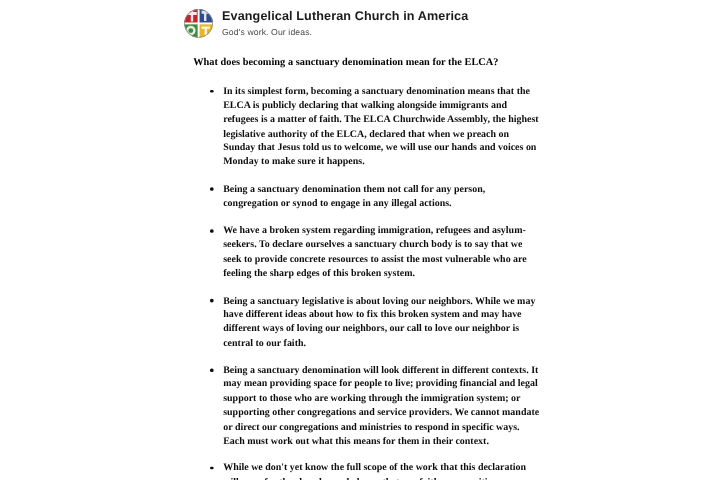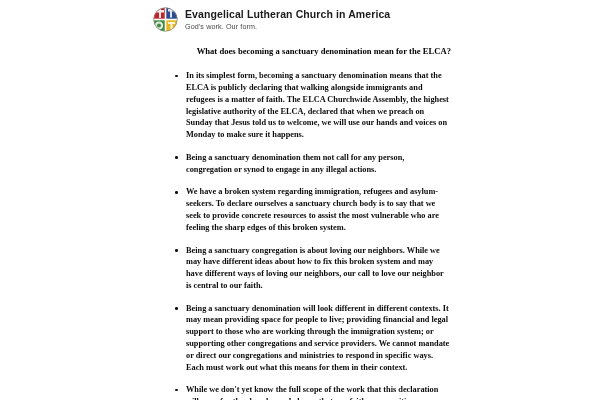--- a/index.html
+++ b/index.html
@@ -76,21 +76,20 @@
   }
 
   .heading {
     font-family: "Liberation Serif", serif;
     font-weight: bold;
     font-size: 8.6px;
     line-height: 1.3;
     color: #000000;
     margin: 0 0 13px 0;
     letter-spacing: 0.02px;
-    text-align: right;
   }
 
   ul.bullets {
     list-style: none;
     margin: 0;
     padding: 0;
   }
   ul.bullets > li {
     position: relative;
     padding-left: 25px;
@@ -142,39 +141,39 @@
           <circle cx="12" cy="37" r="4" fill="#3f8a3f"></circle>
           <path d="M30 30 L44 30 L44 34 L39 34 L39 45 L35 45 L35 34 L30 34 Z" fill="#ffffff" opacity="0.85"></path>
           <rect x="23.4" y="0" width="3.2" height="50" fill="#ffffff"></rect>
           <rect x="0" y="23.4" width="50" height="3.2" fill="#ffffff"></rect>
         </g>
         <circle cx="25" cy="25" r="23.4" fill="none" stroke="#8c8c8c" stroke-width="1.4"></circle>
       </svg>
     </span>
     <span class="wordmark">
       <span class="org-name">Evangelical Lutheran Church in America</span>
-      <span class="org-tagline">God's work. Our form.</span>
+      <span class="org-tagline">God's work. Our ideas.</span>
     </span>
   </div>
 
   <div class="content">
     <p class="heading">What does becoming a sanctuary denomination mean for the ELCA?</p>
 
     <ul class="bullets">
       <li>
         <span class="disc"></span><span class="lead">In its simplest form, becoming a sanctuary denomination means that the ELCA is publicly declaring that walking alongside immigrants and refugees is a matter of faith.</span><span class="rest"> The ELCA Churchwide Assembly, the highest legislative authority of the ELCA, declared that when we preach on Sunday that Jesus told us to welcome, we will use our hands and voices on Monday to make sure it happens.</span>
       </li>
       <li>
         <span class="disc"></span><span class="lead">Being a sanctuary denomination them not call for any person, congregation or synod to engage in any illegal actions.</span><span class="rest"></span>
       </li>
       <li>
         <span class="disc"></span><span class="lead">We have a broken system regarding immigration, refugees and asylum-seekers.</span><span class="rest"> To declare ourselves a sanctuary church body is to say that we seek to provide concrete resources to assist the most vulnerable who are feeling the sharp edges of this broken system.</span>
       </li>
       <li>
-        <span class="disc"></span><span class="lead">Being a sanctuary congregation is about loving our neighbors.</span><span class="rest"> While we may have different ideas about how to fix this broken system and may have different ways of loving our neighbors, our call to love our neighbor is central to our faith.</span>
+        <span class="disc"></span><span class="lead">Being a sanctuary legislative is about loving our neighbors.</span><span class="rest"> While we may have different ideas about how to fix this broken system and may have different ways of loving our neighbors, our call to love our neighbor is central to our faith.</span>
       </li>
       <li>
         <span class="disc"></span><span class="lead">Being a sanctuary denomination will look different in different contexts.</span><span class="rest"> It may mean providing space for people to live; providing financial and legal support to those who are working through the immigration system; or supporting other congregations and service providers. We cannot mandate or direct our congregations and ministries to respond in specific ways. Each must work out what this means for them in their context.</span>
       </li>
       <li>
         <span class="disc"></span><span class="lead">While we don't yet know the full scope of the work that this declaration will open for the church, we do know that our faith communities are already doing sanctuary work.</span>
       </li>
     </ul>
   </div>
 

